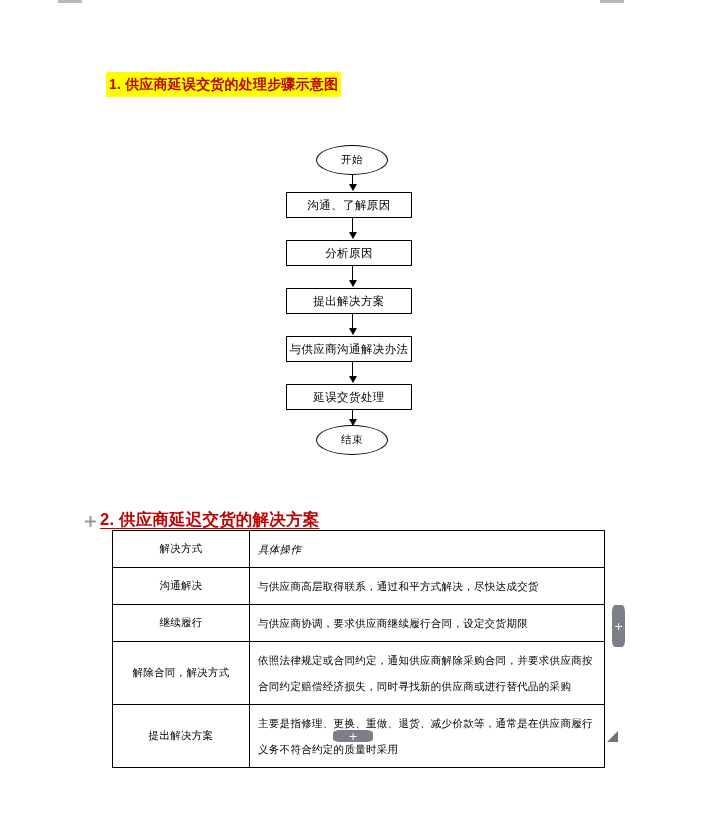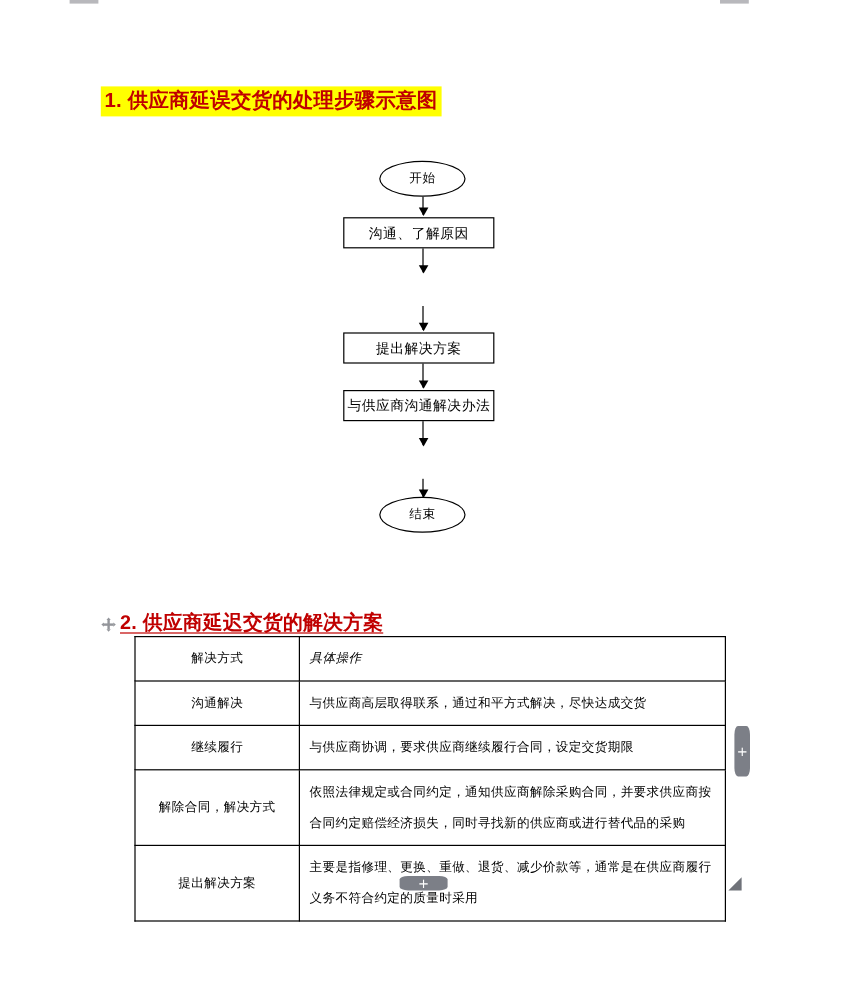--- a/index.html
+++ b/index.html
@@ -28,41 +28,41 @@
 
   
   .heading {
     position: absolute;
     font-weight: bold;
     color: #c00000;
     white-space: nowrap;
     letter-spacing: .2px;
   }
   #heading-1 {
-    left: 84px;
+    left: 106px;
     top: 72px;
-    font-size: 17px;
+    font-size: 14px;
     line-height: 22px;
     background: #ffff00;
     padding: 1px 3px 2px 3px;
   }
   #heading-2 {
     left: 100px;
     top: 508px;
     font-size: 16.5px;
     line-height: 22px;
     text-decoration: underline;
     text-underline-offset: 3px;
   }
 
   
   #flowchart {
     position: absolute;
     left: 0px;
-    top: 119px;
+    top: 130px;
     width: 706px;
     height: 340px;
     font-family: Liberation Mono, monospace;
   }
   .fc-node {
     position: absolute;
     box-sizing: border-box;
     border: 1px solid #000000;
     background: #ffffff;
     display: flex;
@@ -187,32 +187,38 @@
   <div class="fc-node terminator" style="left:316px; top:15px; width:72px; height:30px;">
     <span>开始</span>
   </div>
   <div class="fc-arrow" style="left:352px; top:45px; height:15px;"></div>
 
   <div class="fc-node" style="left:286px; top:62px; width:126px; height:26px;">
     <span>沟通、了解原因</span>
   </div>
   <div class="fc-arrow" style="left:352px; top:88px; height:20px;"></div>
 
+  <div class="fc-node" style="left:286px; top:110px; width:126px; height:26px;">
+    <span>分析原因</span>
+  </div>
   <div class="fc-arrow" style="left:352px; top:136px; height:20px;"></div>
 
   <div class="fc-node" style="left:286px; top:158px; width:126px; height:26px;">
     <span>提出解决方案</span>
   </div>
   <div class="fc-arrow" style="left:352px; top:184px; height:20px;"></div>
 
   <div class="fc-node" style="left:286px; top:206px; width:126px; height:26px;">
     <span>与供应商沟通解决办法</span>
   </div>
   <div class="fc-arrow" style="left:352px; top:232px; height:20px;"></div>
 
+  <div class="fc-node" style="left:286px; top:254px; width:126px; height:26px;">
+    <span>延误交货处理</span>
+  </div>
   <div class="fc-arrow" style="left:352px; top:280px; height:15px;"></div>
 
   <div class="fc-node terminator" style="left:316px; top:295px; width:72px; height:30px;">
     <span>结束</span>
   </div>
 </div>
 
 <div class="heading" id="heading-2">2. 供应商延迟交货的解决方案</div>
 
 <div class="tbl-move-handle">

